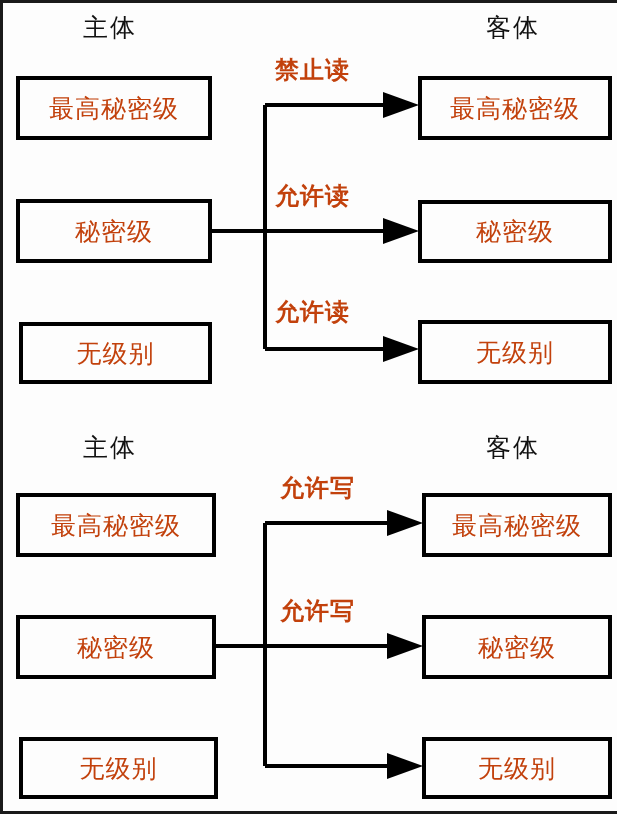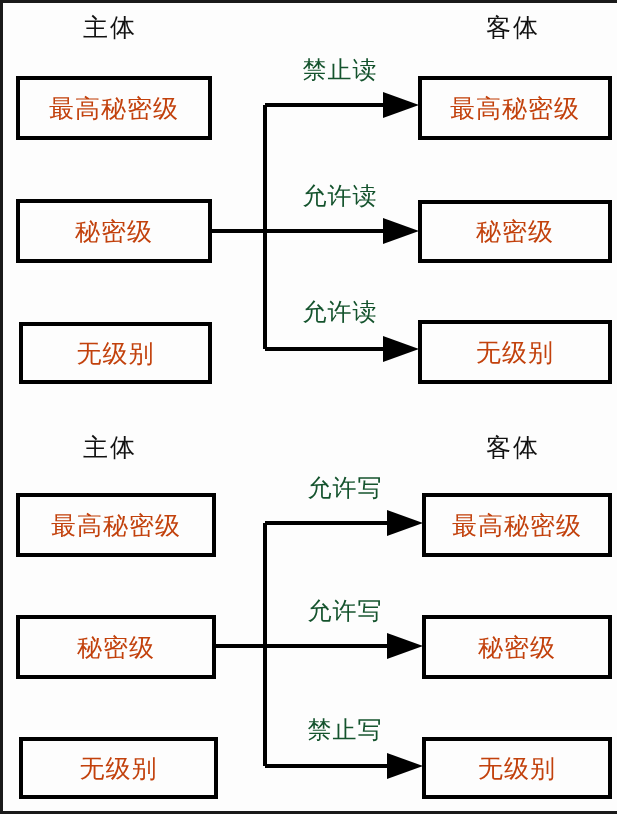--- a/index.html
+++ b/index.html
@@ -68,25 +68,25 @@
     color: #111111;
     font-family: "DejaVu Sans", "Liberation Sans", sans-serif;
     font-size: 25px;
     font-weight: 400;
     letter-spacing: 2px;
     white-space: nowrap;
     user-select: none;
   }
   .edge-label {
     position: absolute;
-    text-align: center;
-    color: #14532d;
+    text-align: left;
+    color: #c2410c;
     font-family: "DejaVu Sans", "Liberation Sans", sans-serif;
     font-size: 24px;
-    font-weight: 400;
+    font-weight: 700;
     letter-spacing: 1px;
     white-space: nowrap;
     user-select: none;
   }
 </style>
 </head>
 <body>
 
 <div id="page">
 
@@ -159,15 +159,14 @@
   <div class="node-label" style="left:18px; top:495px; width:196px; height:60px;">最高秘密级</div>
   <div class="node-label" style="left:18px; top:617px; width:196px; height:60px;">秘密级</div>
   <div class="node-label" style="left:21px; top:739px; width:195px; height:58px;">无级别</div>
 
   <div class="node-label" style="left:424px; top:495px; width:186px; height:60px;">最高秘密级</div>
   <div class="node-label" style="left:424px; top:617px; width:186px; height:60px;">秘密级</div>
   <div class="node-label" style="left:424px; top:739px; width:186px; height:58px;">无级别</div>
 
   <div class="edge-label" style="left:280px; top:472px; width:130px;">允许写</div>
   <div class="edge-label" style="left:280px; top:595px; width:130px;">允许写</div>
-  <div class="edge-label" style="left:280px; top:714px; width:130px;">禁止写</div>
 
 </div>
 
 </body></html>

